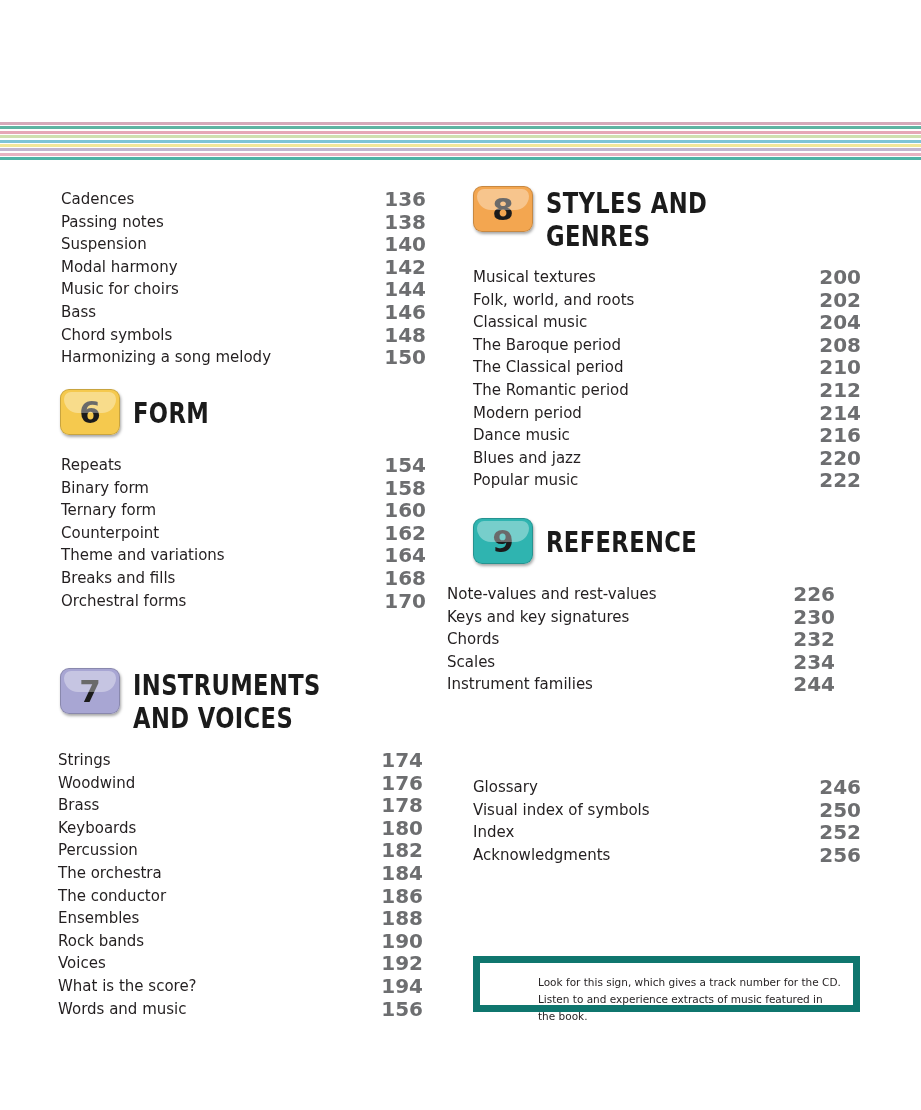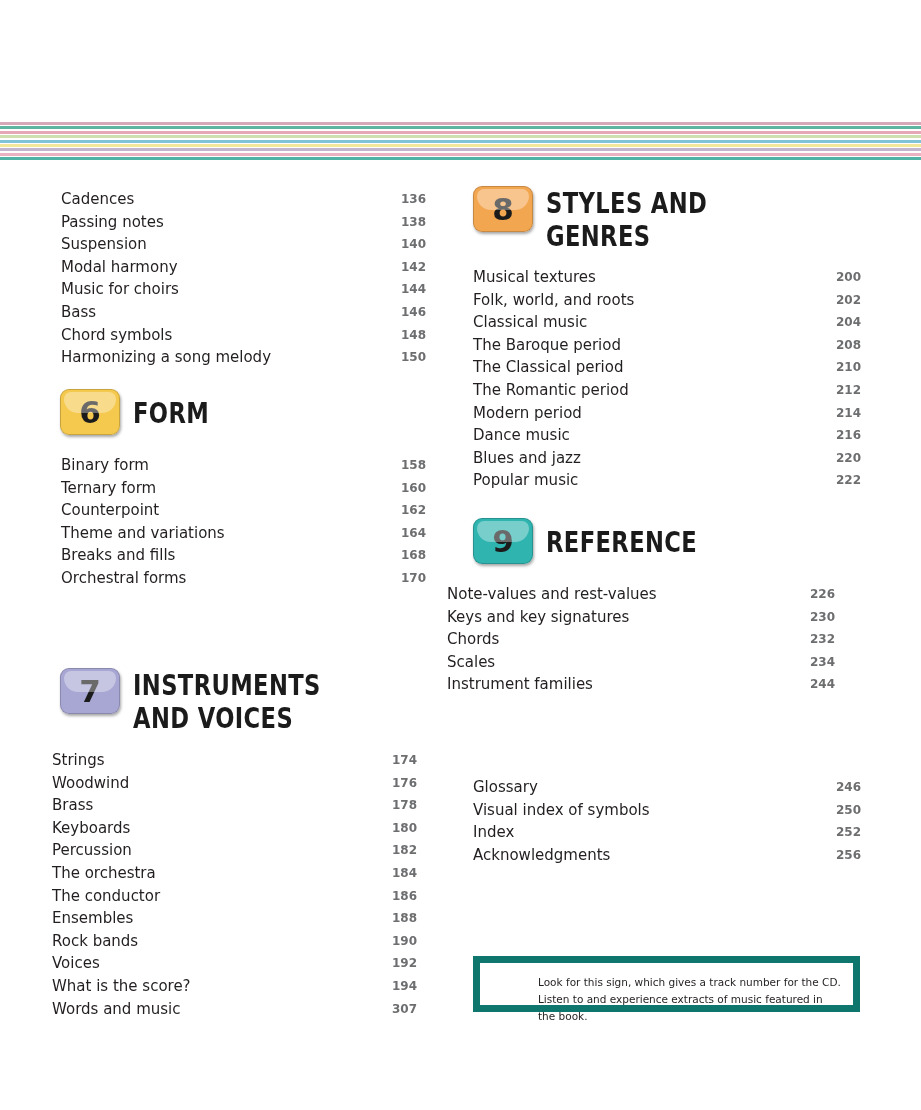--- a/index.html
+++ b/index.html
@@ -3,21 +3,21 @@
 <meta charset="utf-8">
 <style>
   html, body { margin:0; padding:0; }
   body { width:921px; height:1110px; background:#ffffff; position:relative; overflow:hidden;
          font-family:"DejaVu Sans", sans-serif; color:#231f20; }
   .stripes { position:absolute; left:0; top:122px; width:921px; height:42px; }
   .stripe { position:absolute; left:0; width:921px; height:3px; }
   .col { position:absolute; }
   .entry { position:relative; height:22.6px; font-size:15px; line-height:22.6px; white-space:nowrap; }
   .entry .t { position:absolute; left:0; }
-  .entry .p { position:absolute; right:0; color:#6d6e70; font-weight:bold; font-size:12px; }
+  .entry .p { position:absolute; right:0; color:#6d6e70; font-weight:bold; font-size:20px; }
   .chap { position:absolute; }
   .badge { position:absolute; width:60px; height:46px; border-radius:9px;
            box-shadow: 1px 2px 3px rgba(0,0,0,0.35), inset 0 0 0 1px rgba(0,0,0,0.18);
            display:flex; align-items:center; justify-content:center;
            font-family:"DejaVu Sans", sans-serif; font-weight:bold; font-size:31px; color:#1b1b1b; }
   .badge::after { content:""; position:absolute; left:4px; top:3px; right:4px; height:45%;
            border-radius:7px 7px 14px 14px; background:rgba(255,255,255,0.35); }
   .ctitle { position:absolute; font-family:"DejaVu Sans", sans-serif; font-weight:bold;
            font-size:29px; line-height:34px; color:#1b1b1b; letter-spacing:0.5px;
            transform:scaleX(0.78); transform-origin:left top; white-space:nowrap; }
@@ -76,20 +76,24 @@
   </div>
 
 <div class="chap" style="left:60px; top:389px;">
   <div class="badge" style="background: linear-gradient(rgb(245, 201, 78) 0%, rgb(245, 201, 78) 100%);">
       <span>6</span>
     </div>
   <div class="ctitle" style="left:73px; top:7px;">FORM</div>
 </div>
 <div class="col" style="left:61px; top:454px; width:365px;">
     <div class="entry">
+      <span class="t">Repeats</span>
+      <span class="p">154</span>
+    </div>
+    <div class="entry">
       <span class="t">Binary form</span>
       <span class="p">158</span>
     </div>
     <div class="entry">
       <span class="t">Ternary form</span>
       <span class="p">160</span>
     </div>
     <div class="entry">
       <span class="t">Counterpoint</span>
       <span class="p">162</span>
@@ -108,21 +112,21 @@
     </div>
   </div>
 
 <div class="chap" style="left:60px; top:668px;">
   <div class="badge" style="background: linear-gradient(rgb(168, 166, 211) 0%, rgb(168, 166, 211) 100%);">
       <span>7</span>
     </div>
   <div class="ctitle" style="left:73px; top:0px;">INSTRUMENTS</div>
   <div class="ctitle" style="left:73px; top:33px;">AND VOICES</div>
 </div>
-<div class="col" style="left:52px; top:749px; width:365px;text-align:center;">
+<div class="col" style="left:58px; top:749px; width:365px;text-align:center;">
     <div class="entry">
       <span class="t">Strings</span>
       <span class="p">174</span>
     </div>
     <div class="entry">
       <span class="t">Woodwind</span>
       <span class="p">176</span>
     </div>
     <div class="entry">
       <span class="t">Brass</span>
@@ -155,21 +159,21 @@
     <div class="entry">
       <span class="t">Voices</span>
       <span class="p">192</span>
     </div>
     <div class="entry">
       <span class="t">What is the score?</span>
       <span class="p">194</span>
     </div>
     <div class="entry">
       <span class="t">Words and music</span>
-      <span class="p">307</span>
+      <span class="p">156</span>
     </div>
   </div>
 
 <div class="chap" style="left:473px; top:186px;">
   <div class="badge" style="background: linear-gradient(rgb(243, 166, 80) 0%, rgb(243, 166, 80) 100%);">
       <span>8</span>
     </div>
   <div class="ctitle" style="left:73px; top:0px;">STYLES AND</div>
   <div class="ctitle" style="left:73px; top:33px;">GENRES</div>
 </div>

